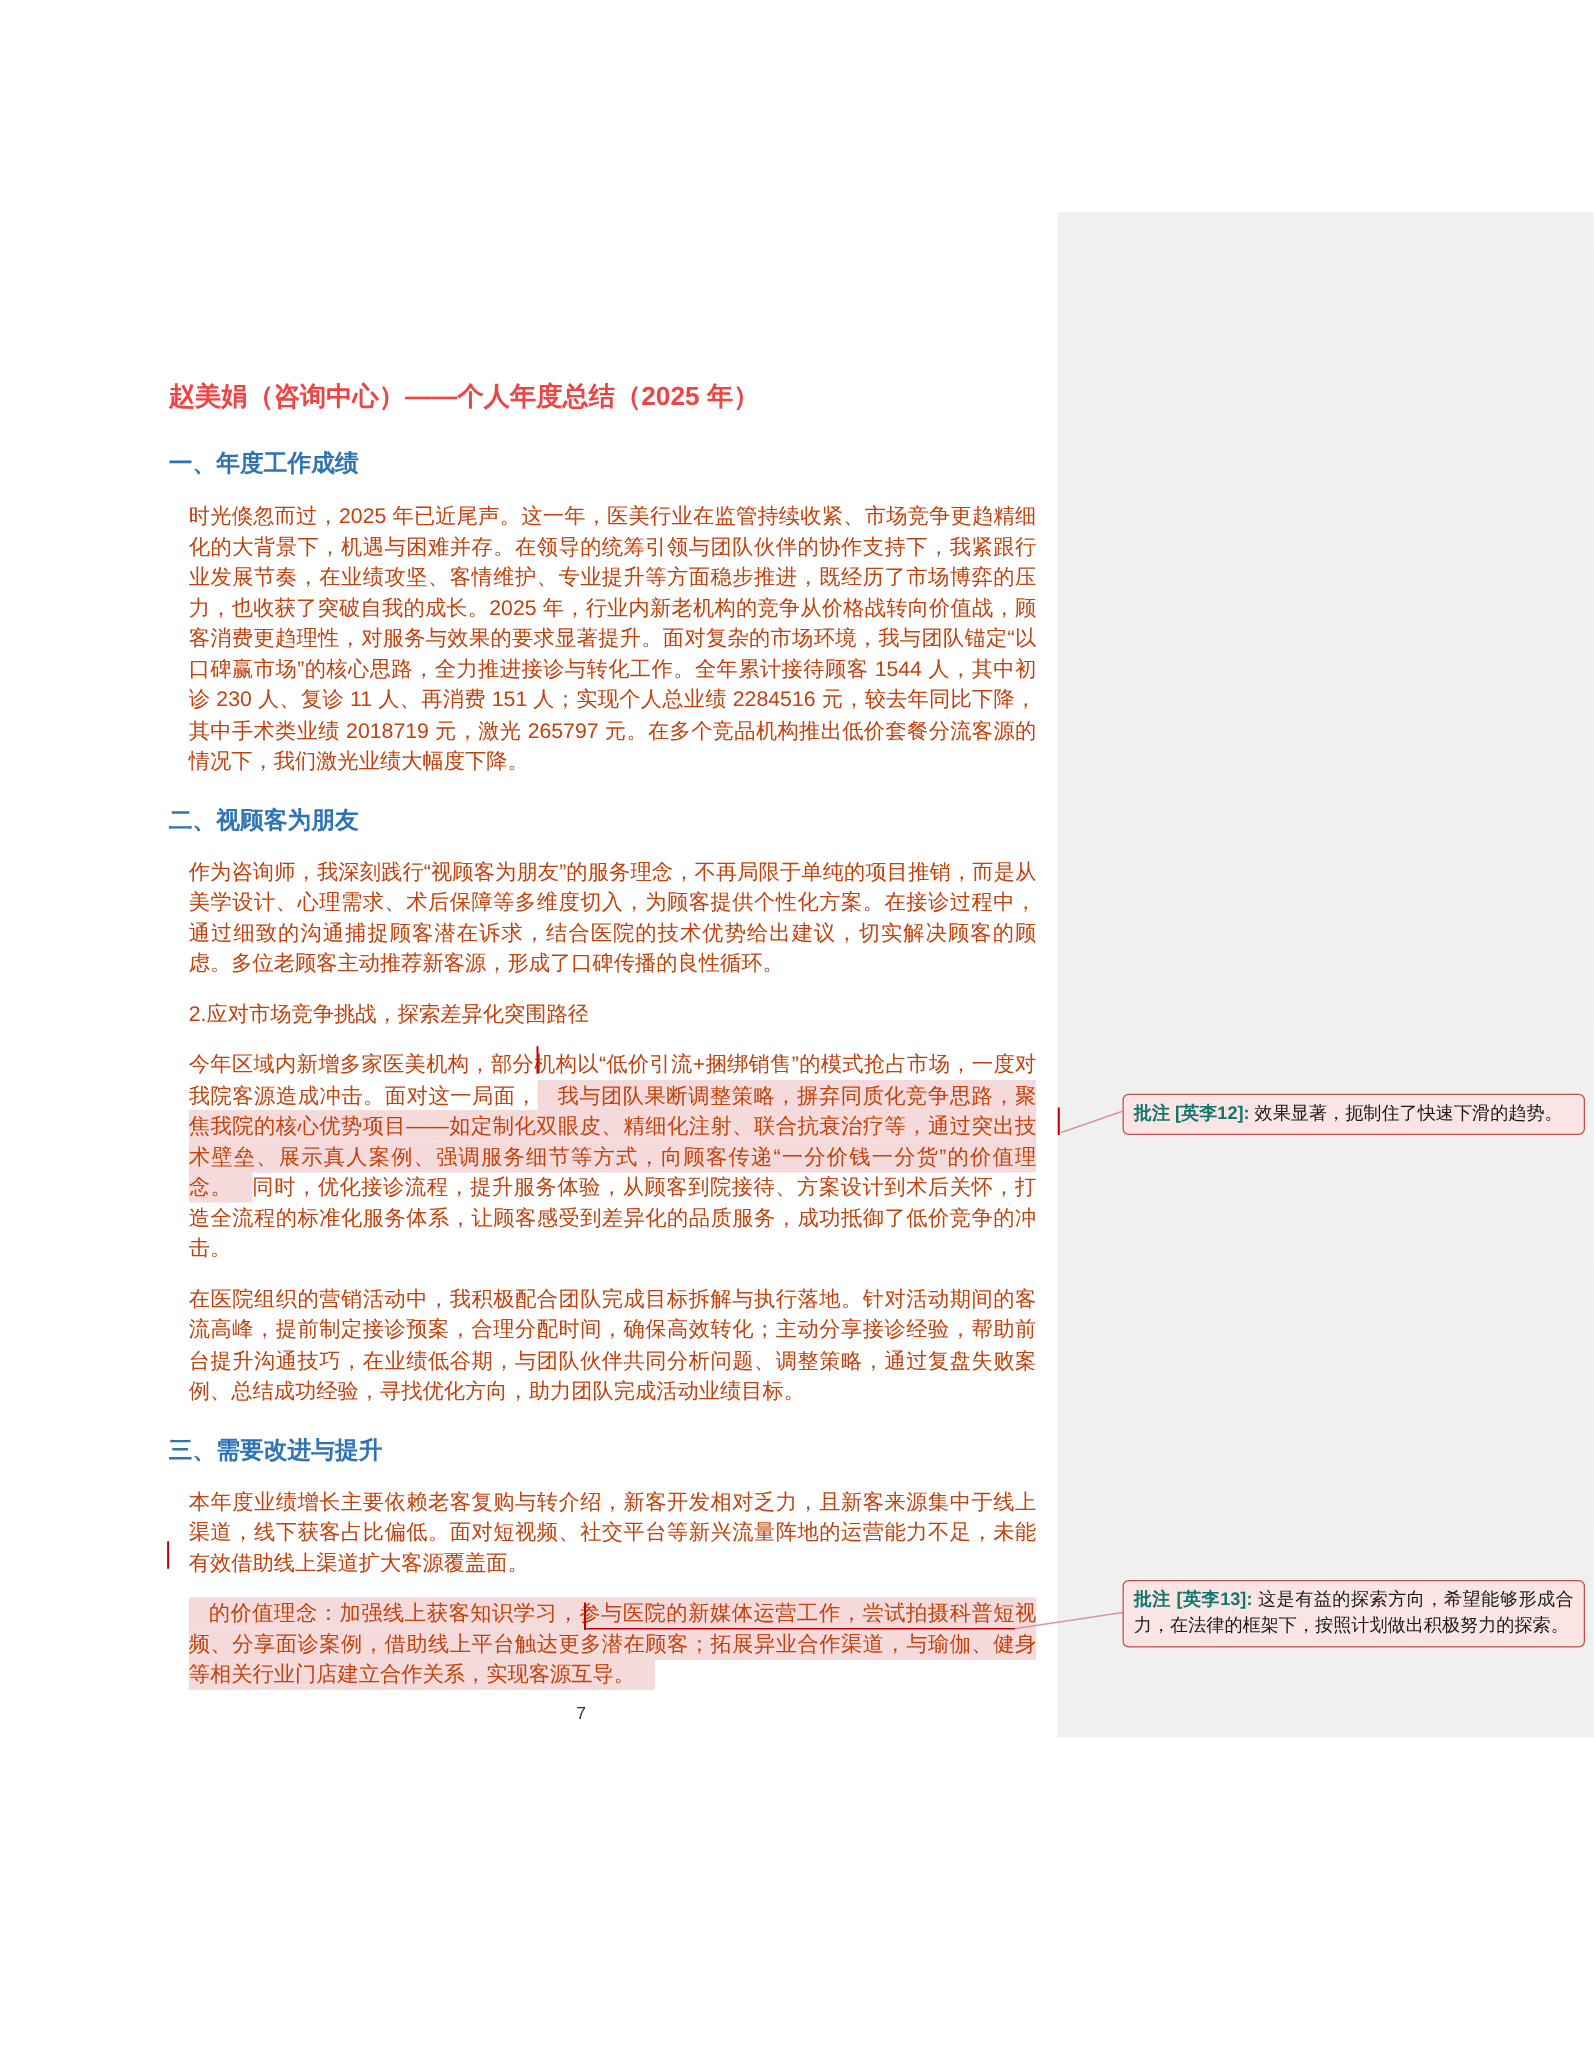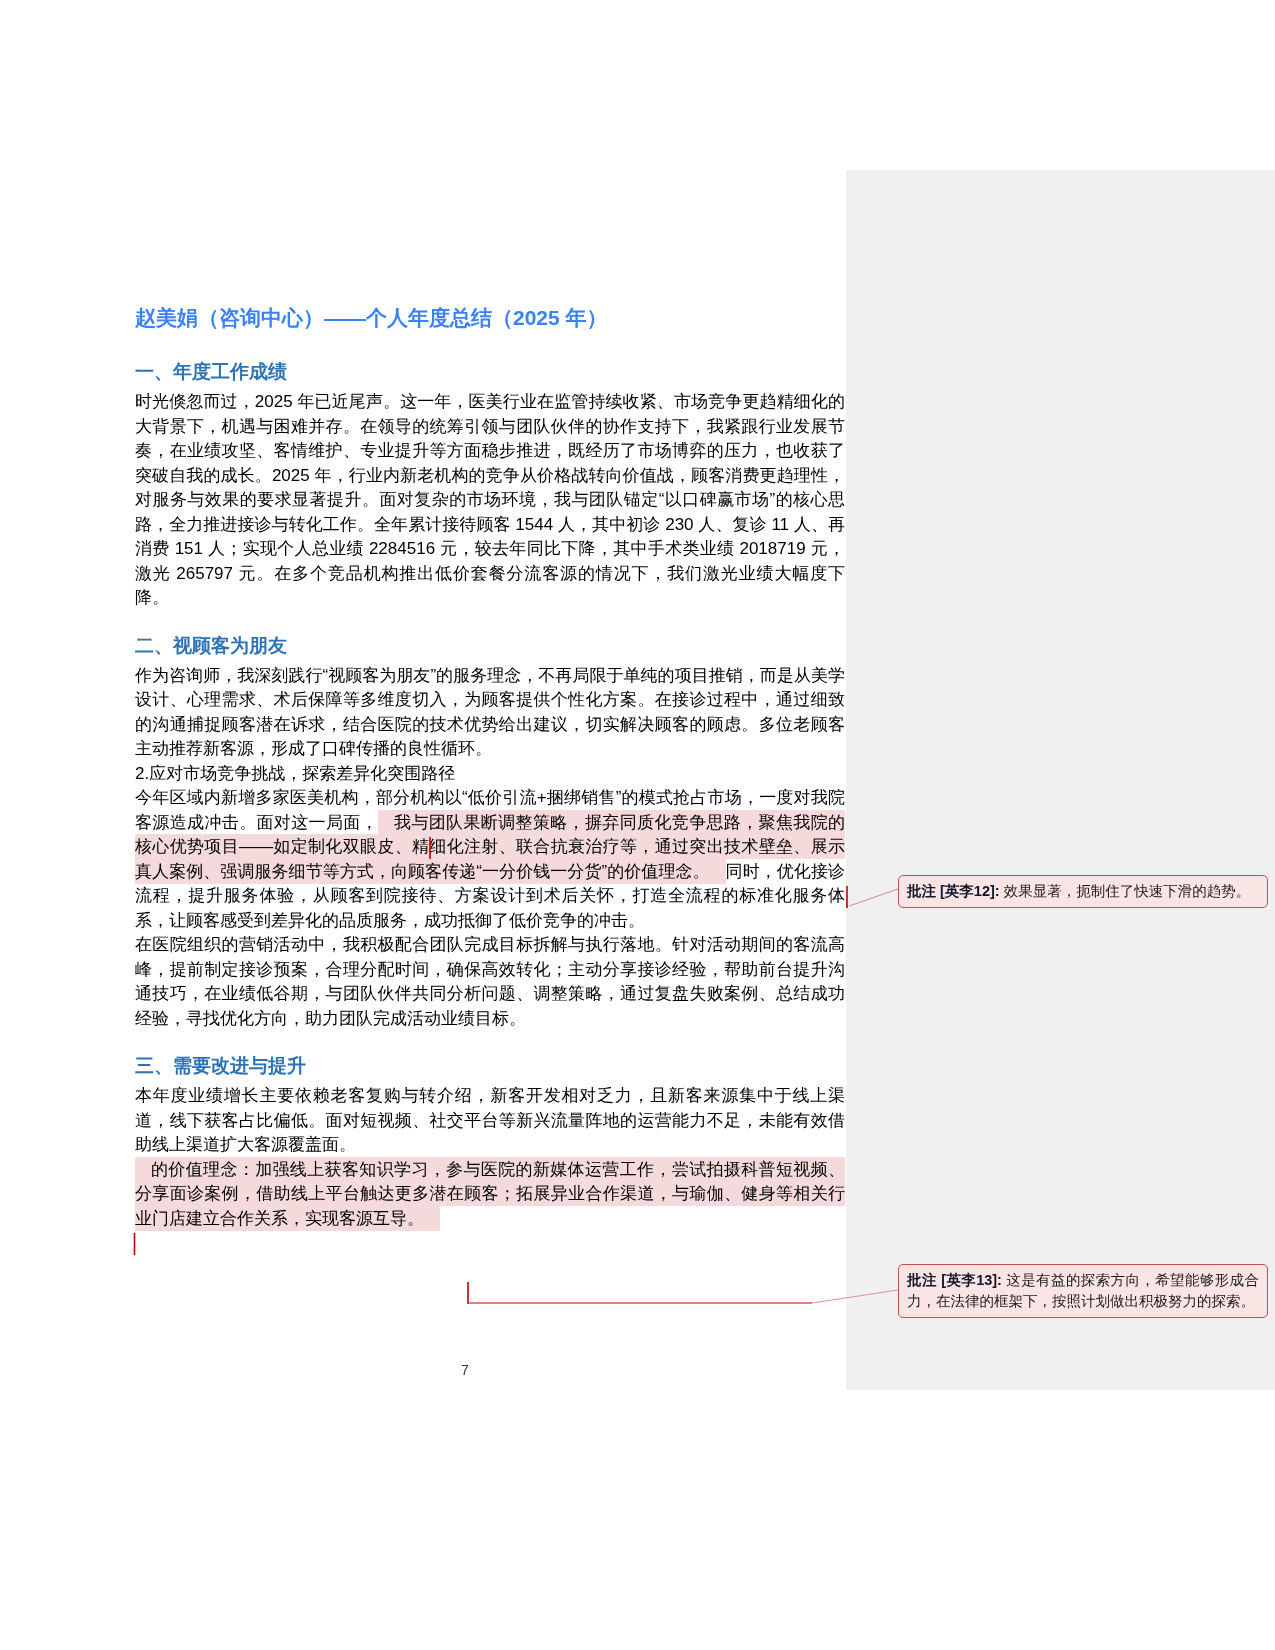--- a/index.html
+++ b/index.html
@@ -17,54 +17,54 @@
     left:846px;top:170px;width:429px;height:1220px;
     background:#f0f0f0;
   }
   
   .content{
     position:absolute;
     left:135px;top:303px;width:710px;
   }
   .doc-title{
     font-size:21px;font-weight:700;line-height:30px;
-    color:#3b82f6;
+    color:#ef4444;
     margin:0 0 26px 0;
   }
   .sec-heading{
     font-size:19px;font-weight:700;line-height:26px;
     color:#2E74B5;
     margin:22px 12px 5px 0;
   }
   .block{
-    margin:0;
+    margin:16px;
     font-size:17px;line-height:24.5px;
     text-align:justify;
-    color:#000000;
+    color:#c2410c;
   }
   .hl{
     background:#F4DADA;
     padding:3px 16px;
   }
   .plain{background:transparent;}
   
   .comment-box{
     position:absolute;
     left:898px;width:352px;
     background:#FBE4E4;
     border:1.5px solid #C0504D;
     border-radius:5px;
     padding:5px 8px;
     font-size:14.5px;line-height:21px;
     color:#1a1a1a;
     text-align:justify;
   }
   .comment-box.first{top:875px;}
   .comment-box.second{top:1264px;}
-  .comment-label{font-weight:700;margin-right:4px;color:#0f172a;}
+  .comment-label{font-weight:700;margin-right:4px;color:#0f766e;}
   
   .overlay{
     position:absolute;left:0;top:0;width:1275px;height:1650px;
     pointer-events:none;
   }
   .page-number{
     position:absolute;left:135px;top:1362px;width:660px;
     text-align:center;
     font-size:14px;color:#333;
   }

